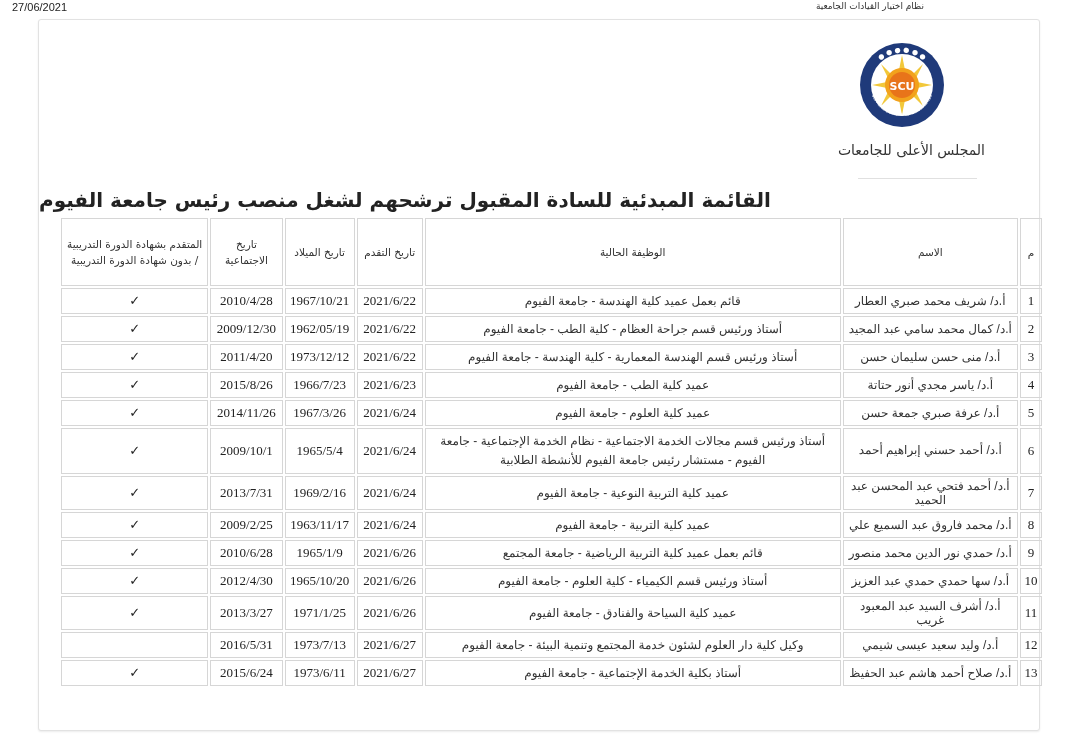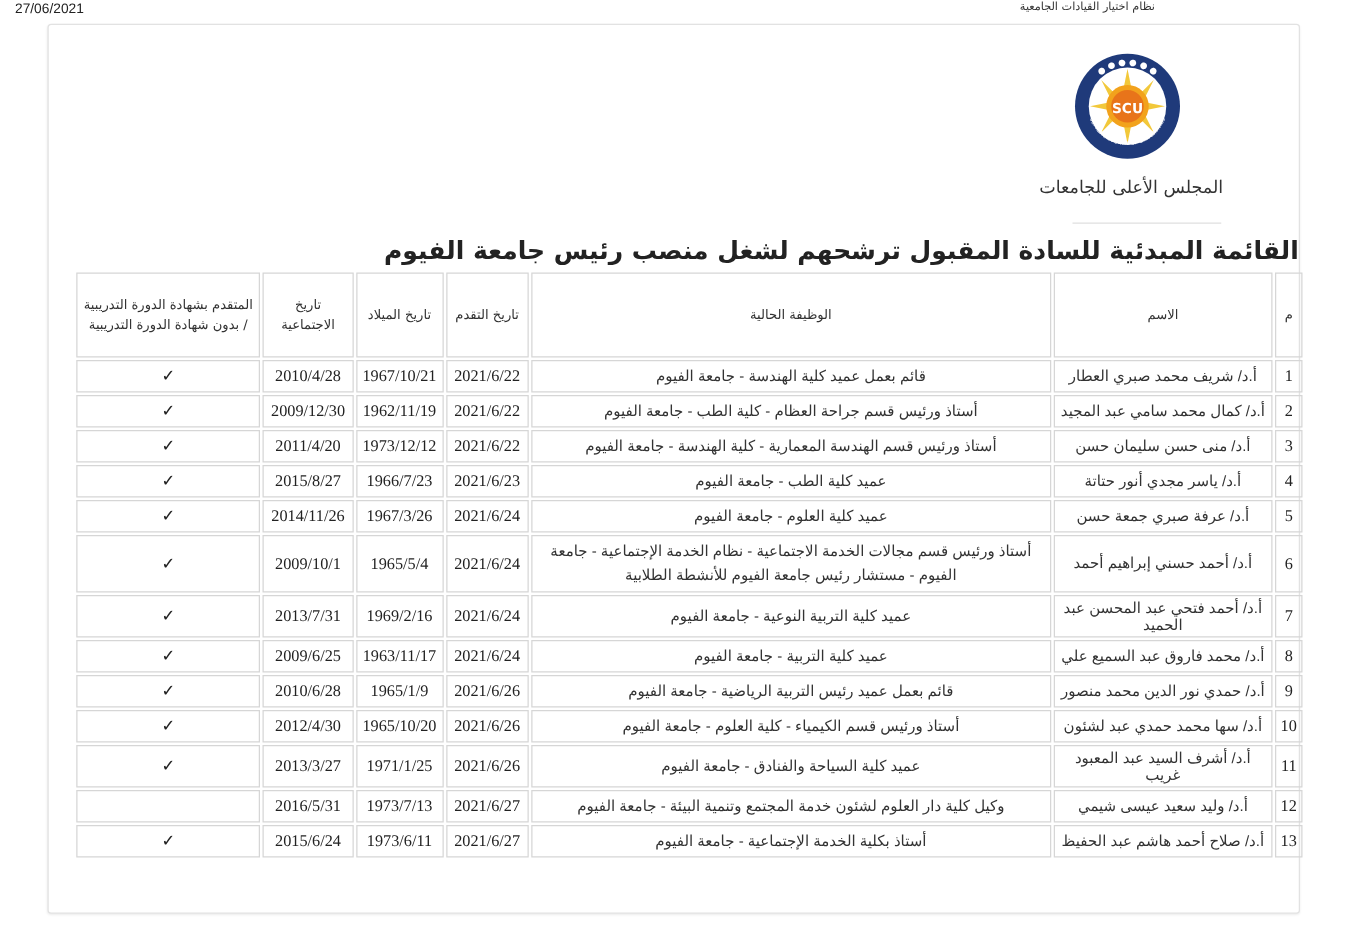--- a/index.html
+++ b/index.html
@@ -30,30 +30,30 @@
     }
     .brand {
       position: absolute; right: 54px; top: 20px; width: 160px; height: 125px;
       text-align: center;
     }
     .logo {
       position: absolute; left: 30px; top: 0; width: 94px; height: 90px;
     }
     .brand-name {
       position: absolute; left: 0; right: 0; top: 102px;
-      font-size: 14px; color: #333; direction: rtl; text-align: center;
+      font-size: 14px; color: #333; direction: rtl; text-align: right;
       font-family: "DejaVu Sans", sans-serif;
     }
     .brand-rule {
       position: absolute; left: 33px; right: 8px; top: 138px;
       border-top: 1px solid #e0e0e0;
     }
     .doc-title {
       position: absolute; left: 0; right: 0; top: 168px;
-      text-align: right; direction: rtl;
+      text-align: left; direction: rtl;
       font-family: "DejaVu Sans", sans-serif;
       font-size: 20px; font-weight: bold; color: #222;
     }
     table.list {
       position: absolute; left: 59px; top: 216px; width: 985px;
       border-collapse: separate; border-spacing: 2px;
       direction: rtl;
       table-layout: fixed;
     }
     table.list th, table.list td {
@@ -160,40 +160,40 @@
       <td>2021/6/22</td>
       <td>1967/10/21</td>
       <td>2010/4/28</td>
       <td class="check">✓</td>
     </tr>
     <tr>
       <td class="num">2</td>
       <td class="arabic">أ.د/ كمال محمد سامي عبد المجيد</td>
       <td class="arabic">أستاذ ورئيس قسم جراحة العظام - كلية الطب - جامعة الفيوم</td>
       <td>2021/6/22</td>
-      <td>1962/11/19</td>
+      <td>1962/05/19</td>
       <td>2009/12/30</td>
       <td class="check">✓</td>
     </tr>
     <tr>
       <td class="num">3</td>
       <td class="arabic">أ.د/ منى حسن سليمان حسن</td>
       <td class="arabic">أستاذ ورئيس قسم الهندسة المعمارية - كلية الهندسة - جامعة الفيوم</td>
       <td>2021/6/22</td>
       <td>1973/12/12</td>
       <td>2011/4/20</td>
       <td class="check">✓</td>
     </tr>
     <tr>
       <td class="num">4</td>
       <td class="arabic">أ.د/ ياسر مجدي أنور حتاتة</td>
       <td class="arabic">عميد كلية الطب - جامعة الفيوم</td>
       <td>2021/6/23</td>
       <td>1966/7/23</td>
-      <td>2015/8/27</td>
+      <td>2015/8/26</td>
       <td class="check">✓</td>
     </tr>
     <tr>
       <td class="num">5</td>
       <td class="arabic">أ.د/ عرفة صبري جمعة حسن</td>
       <td class="arabic">عميد كلية العلوم - جامعة الفيوم</td>
       <td>2021/6/24</td>
       <td>1967/3/26</td>
       <td>2014/11/26</td>
       <td class="check">✓</td>
@@ -215,35 +215,35 @@
       <td>1969/2/16</td>
       <td>2013/7/31</td>
       <td class="check">✓</td>
     </tr>
     <tr>
       <td class="num">8</td>
       <td class="arabic">أ.د/ محمد فاروق عبد السميع علي</td>
       <td class="arabic">عميد كلية التربية - جامعة الفيوم</td>
       <td>2021/6/24</td>
       <td>1963/11/17</td>
-      <td>2009/6/25</td>
+      <td>2009/2/25</td>
       <td class="check">✓</td>
     </tr>
     <tr>
       <td class="num">9</td>
       <td class="arabic">أ.د/ حمدي نور الدين محمد منصور</td>
-      <td class="arabic">قائم بعمل عميد رئيس التربية الرياضية - جامعة الفيوم</td>
+      <td class="arabic">قائم بعمل عميد كلية التربية الرياضية - جامعة المجتمع</td>
       <td>2021/6/26</td>
       <td>1965/1/9</td>
       <td>2010/6/28</td>
       <td class="check">✓</td>
     </tr>
     <tr>
       <td class="num">10</td>
-      <td class="arabic">أ.د/ سها محمد حمدي عبد لشئون</td>
+      <td class="arabic">أ.د/ سها حمدي حمدي عبد العزيز</td>
       <td class="arabic">أستاذ ورئيس قسم الكيمياء - كلية العلوم - جامعة الفيوم</td>
       <td>2021/6/26</td>
       <td>1965/10/20</td>
       <td>2012/4/30</td>
       <td class="check">✓</td>
     </tr>
     <tr>
       <td class="num">11</td>
       <td class="arabic">أ.د/ أشرف السيد عبد المعبود غريب</td>
       <td class="arabic">عميد كلية السياحة والفنادق - جامعة الفيوم</td>

